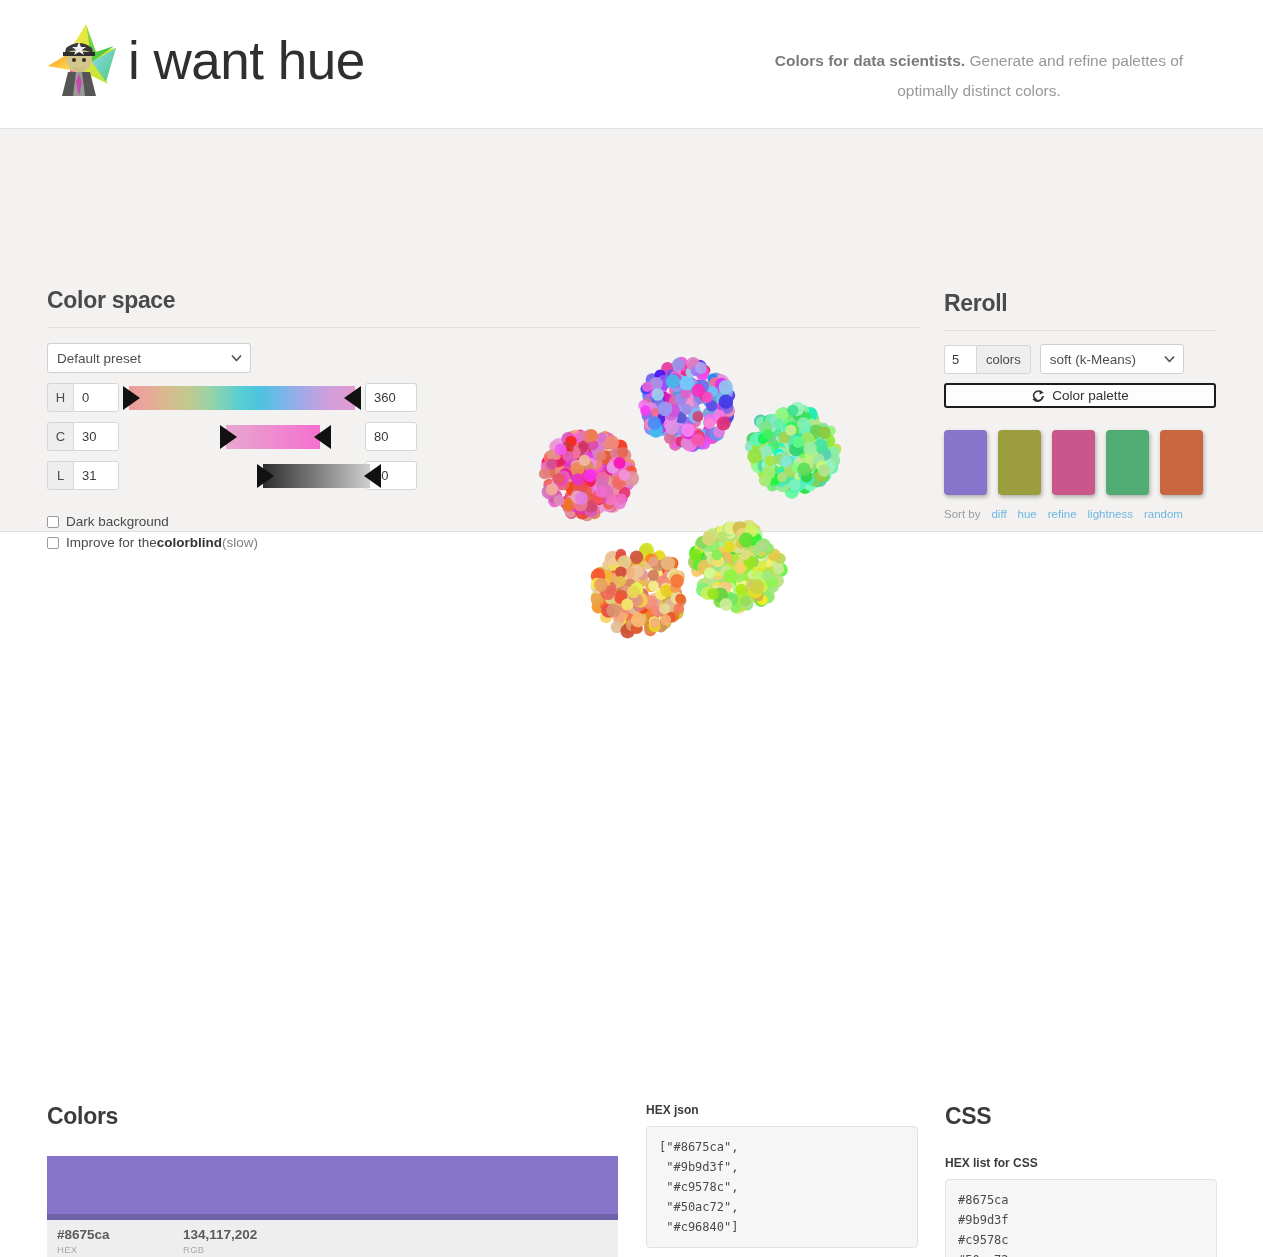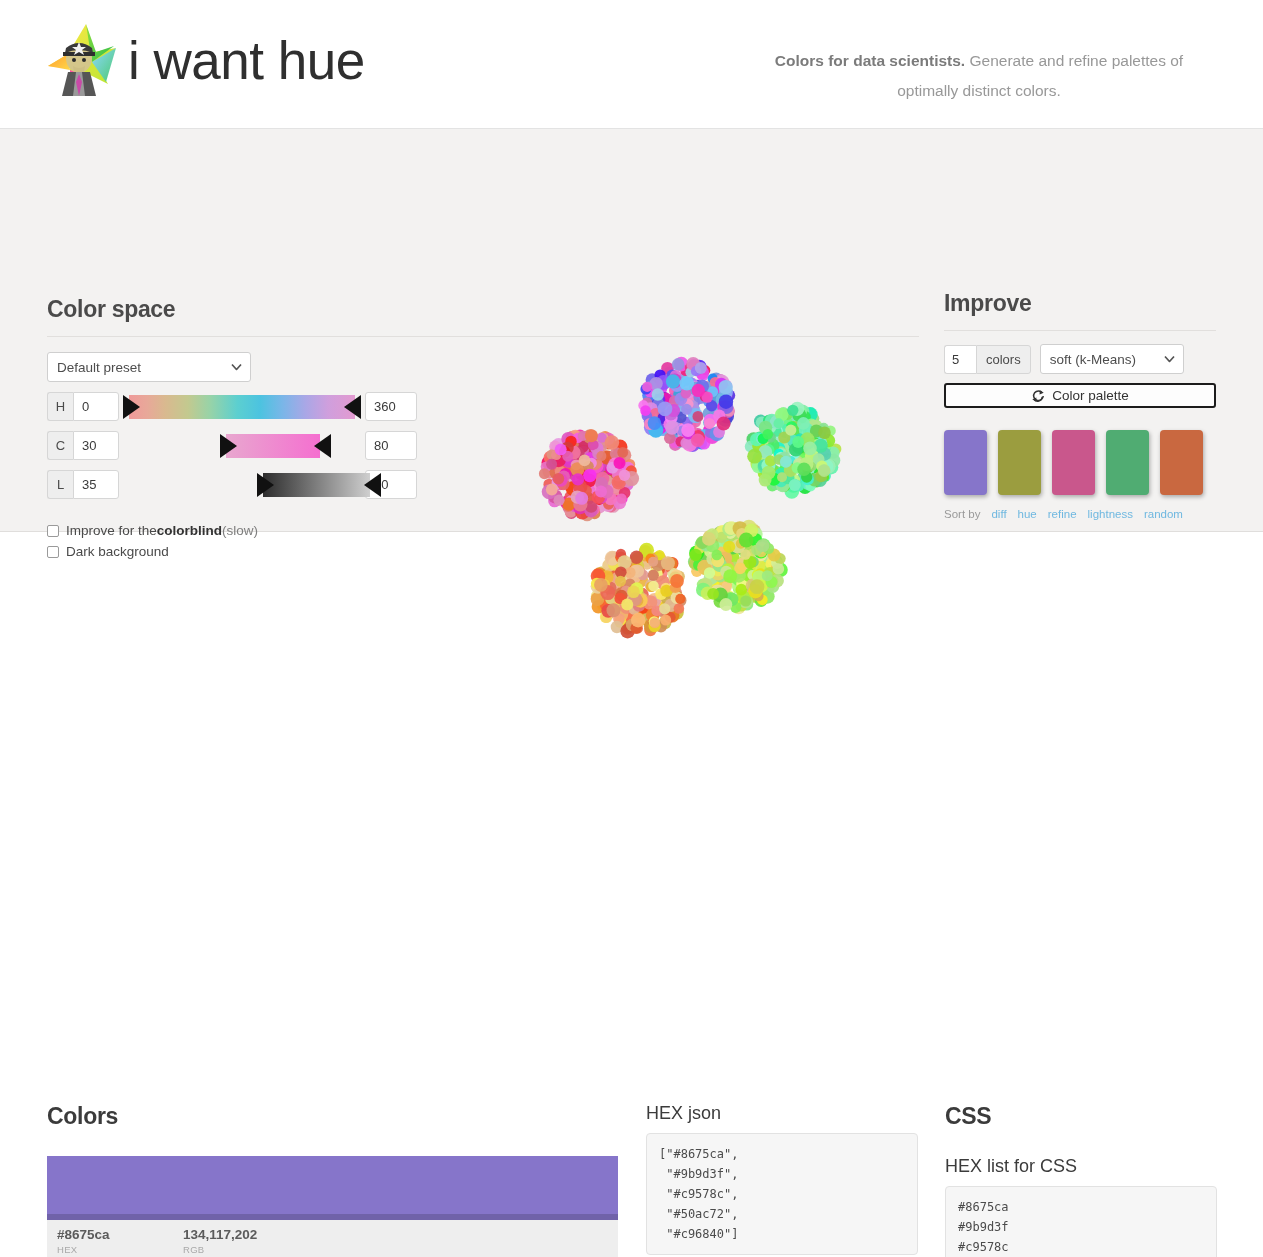--- a/index.html
+++ b/index.html
@@ -64,21 +64,21 @@
     margin: 0;
     letter-spacing: -0.3px;
   }
   .rule {
     border: 0; border-top: 1px solid #e1dfdd;
     margin: 13px 0 0 0;
   }
 
   .colorspace-panel {
     position: absolute;
-    left: 47px; top: 167px;
+    left: 47px; top: 158px;
     width: 872px;
   }
   .palette-panel {
     position: absolute;
     left: 944px; top: 161px;
     width: 272px;
   }
 
   
   select.ih-select {
@@ -272,21 +272,21 @@
   .meta-v {
     font-size: 13.5px; font-weight: bold; color: #5b5b5b;
     line-height: 17px;
   }
   .meta-k {
     font-size: 9.5px; color: #a9a9a9;
     line-height: 14px; letter-spacing: 0.3px;
   }
 
   .code-label {
-    font-size: 18px; font-weight: normal; color: #3b3b3b;
+    font-size: 12px; font-weight: bold; color: #3b3b3b;
     margin: 0 0 9px 0;
   }
   .code-box {
     background: #f6f6f6;
     border: 1px solid #e2e2e2;
     border-radius: 4px;
     padding: 10px 12px;
     font-family: "DejaVu Sans Mono", monospace;
     font-size: 12px;
     line-height: 20px;
@@ -385,39 +385,39 @@
         <div class="track-area">
           <div class="track grad-chroma" style="left:103px; width:94px;"></div>
           <div class="handle-l" style="left:97px;"></div>
           <div class="handle-r" style="left:191px;"></div>
         </div>
         <div class="sl-val right">80</div>
       </div>
 
       <div class="slider-row" style="width:370px;">
         <div class="sl-label">L</div>
-        <div class="sl-val">35</div>
+        <div class="sl-val">31</div>
         <div class="track-area">
           <div class="track grad-light" style="left:140px; width:107px;"></div>
           <div class="handle-l" style="left:134px;"></div>
           <div class="handle-r" style="left:241px;"></div>
         </div>
         <div class="sl-val right">80</div>
       </div>
 
       <div class="checks">
         <label class="check-row">
           <input type="checkbox" style="">
+          <span>Dark background</span>
+        </label>
+        <label class="check-row">
+          <input type="checkbox" style="">
           <span>Improve for the </span>
             <b>colorblind</b>
             <span class="dim"> (slow)</span>
-        </label>
-        <label class="check-row">
-          <input type="checkbox" style="">
-          <span>Dark background</span>
         </label>
       </div>
     </div>
 
     <div class="cluster-plot">
       <svg id="cluster-svg" width="340" height="300" viewBox="0 0 340 300">
           <circle cx="153.9" cy="51.3" r="5.3" fill="hsl(333,94%,76%)" opacity="0.92"></circle>
           <circle cx="180.0" cy="85.2" r="5.1" fill="hsl(288,89%,75%)" opacity="0.92"></circle>
           <circle cx="198.9" cy="46.7" r="6.8" fill="hsl(341,90%,55%)" opacity="0.92"></circle>
           <circle cx="174.4" cy="93.8" r="6.1" fill="hsl(339,75%,71%)" opacity="0.92"></circle>
@@ -1514,21 +1514,21 @@
           <circle cx="116.1" cy="277.3" r="5.7" fill="hsl(15,74%,53%)" opacity="0.92"></circle>
           <circle cx="134.8" cy="271.7" r="5.3" fill="hsl(27,85%,71%)" opacity="0.92"></circle>
           <circle cx="100.8" cy="221.2" r="5.8" fill="hsl(6,62%,53%)" opacity="0.92"></circle>
           <circle cx="100.5" cy="230.3" r="5.5" fill="hsl(44,76%,60%)" opacity="0.92"></circle>
           <circle cx="157.0" cy="230.0" r="6.9" fill="hsl(19,90%,59%)" opacity="0.92"></circle>
           <circle cx="118.2" cy="269.1" r="7.3" fill="hsl(30,94%,72%)" opacity="0.92"></circle>
         </svg>
     </div>
 
     <div class="palette-panel">
-      <h2 class="panel-title">Improve</h2>
+      <h2 class="panel-title">Reroll</h2>
       <hr class="rule">
 
       <div class="pal-controls">
         <div class="num-group">
           <input class="num-input" value="5" style="">
           <div class="num-suffix">colors</div>
         </div>
         <div class="select-wrap">
           <select class="ih-select" id="mode-select">
             <option>soft (k-Means)</option>

